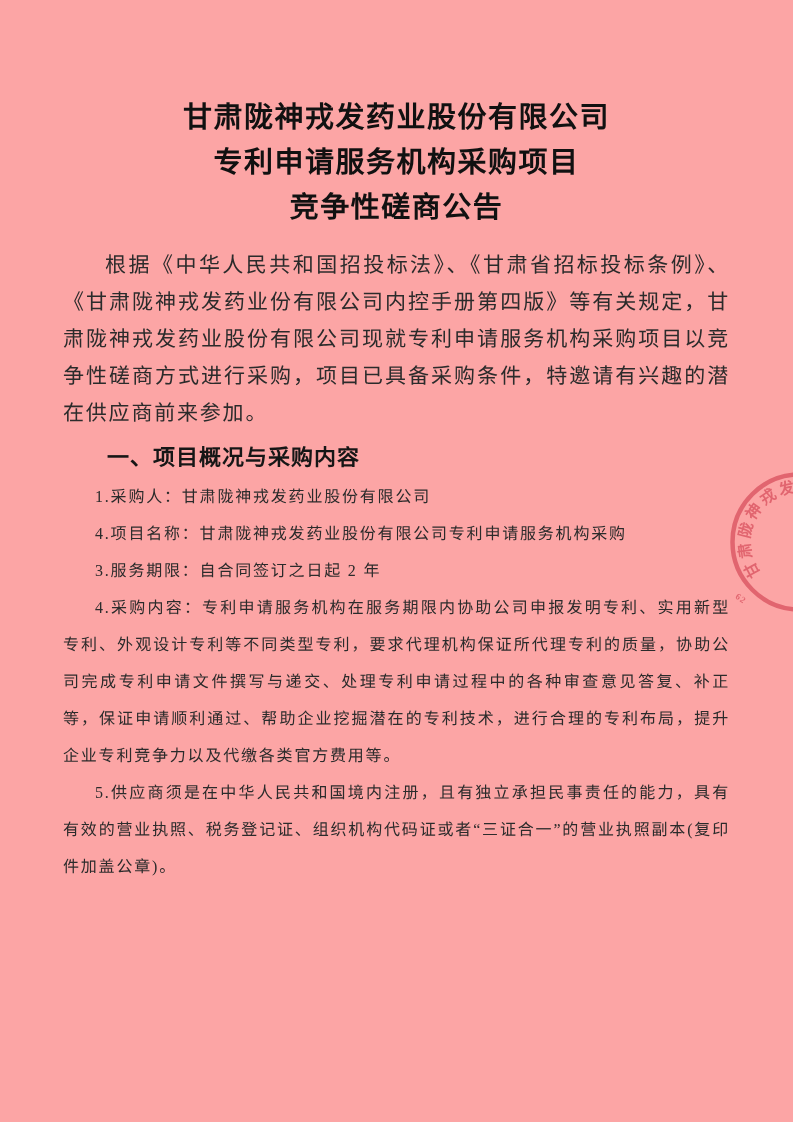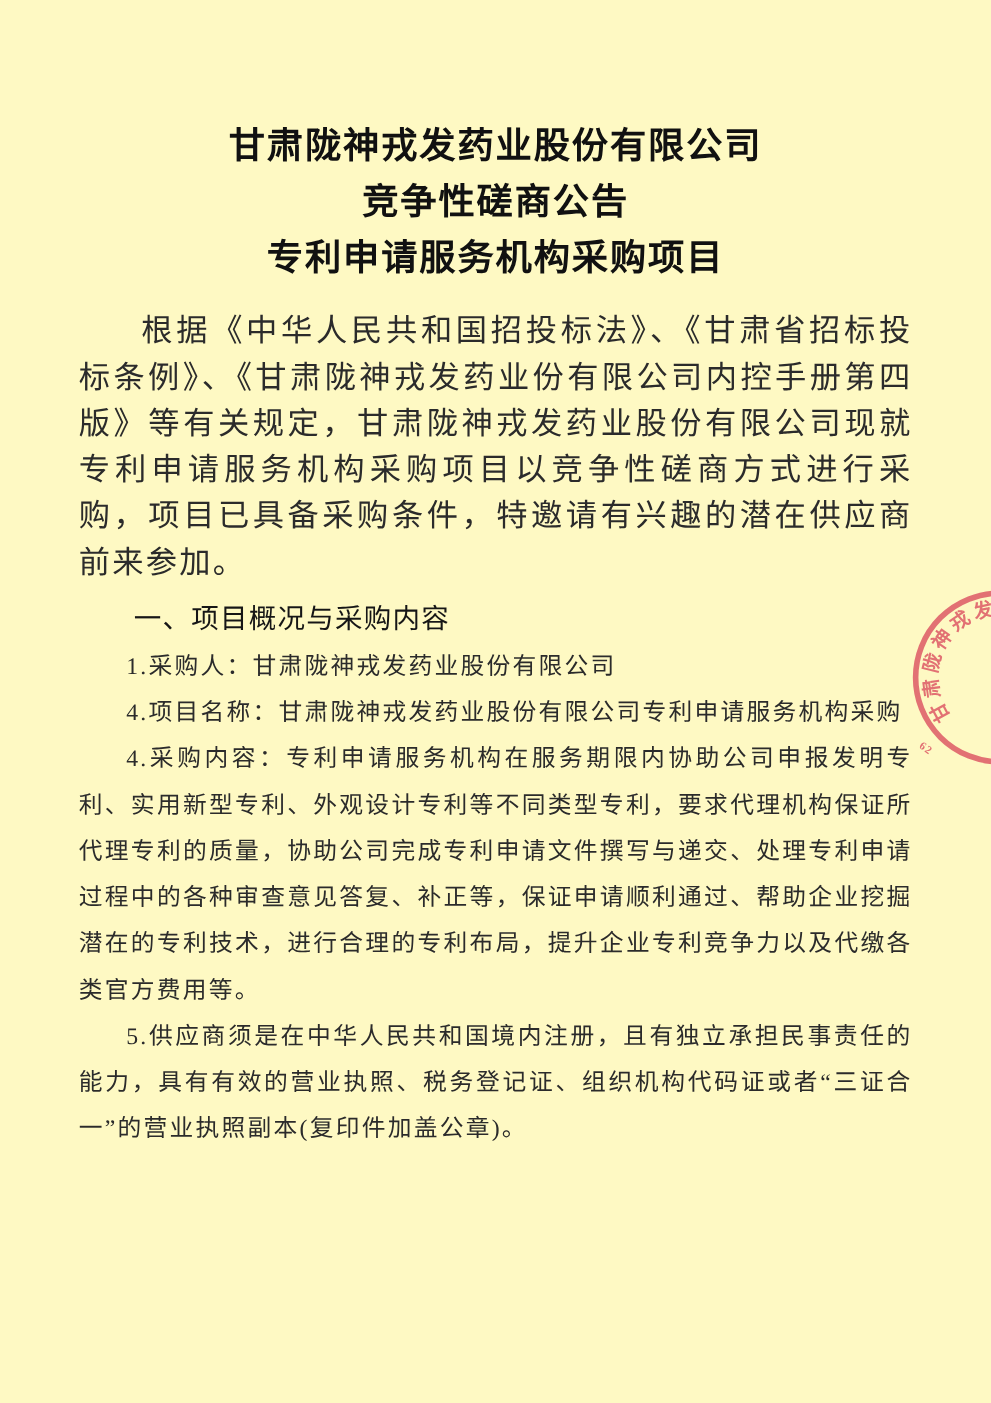--- a/index.html
+++ b/index.html
@@ -5,58 +5,58 @@
   html, body {
     margin: 0;
     padding: 0;
     background: #ffffff;
   }
   .page {
     position: relative;
     width: 793px;
     height: 1122px;
     margin: 0 auto;
-    background: #fef9c3;
+    background: #fca5a5;
     overflow: hidden;
     box-sizing: border-box;
     padding: 95px 63px 0 63px;
     font-family: "Liberation Serif", serif;
     color: #2b2b2b;
   }
   .doc-title {
     margin: 0;
     text-align: center;
     font-size: 29px;
     line-height: 45px;
     font-weight: 700;
     letter-spacing: 1.5px;
     color: #111111;
   }
   .doc-title .t-line { white-space: nowrap; }
   .para {
     margin: 17px 0 0 0;
-    font-size: 25px;
+    font-size: 21px;
     line-height: 37px;
     letter-spacing: 1.8px;
     text-align: justify;
     text-indent: 2em;
   }
   .sec-heading {
     margin: 7px 0 2px 0;
     font-family: "Liberation Sans", sans-serif;
     font-size: 22px;
-    font-weight: 400;
+    font-weight: 700;
     line-height: 37px;
     letter-spacing: 1px;
     text-indent: 2em;
     color: #161616;
   }
   .item {
     margin: 0;
-    font-size: 19px;
+    font-size: 16px;
     line-height: 37px;
     letter-spacing: 1.8px;
     text-align: justify;
     text-indent: 2em;
   }
   .seal {
     position: absolute;
     top: 455px;
     left: 713px;
     pointer-events: none;
@@ -66,29 +66,30 @@
     font-weight: 700;
   }
 </style>
 </head>
 <body>
 
 <div class="page">
 
   <h1 class="doc-title">
     <div class="t-line">甘肃陇神戎发药业股份有限公司</div>
+    <div class="t-line">专利申请服务机构采购项目</div>
     <div class="t-line">竞争性磋商公告</div>
-    <div class="t-line">专利申请服务机构采购项目</div>
   </h1>
 
   <p class="para">根据《中华人民共和国招投标法》、《甘肃省招标投标条例》、《甘肃陇神戎发药业份有限公司内控手册第四版》等有关规定，甘肃陇神戎发药业股份有限公司现就专利申请服务机构采购项目以竞争性磋商方式进行采购，项目已具备采购条件，特邀请有兴趣的潜在供应商前来参加。</p>
 
   <h2 class="sec-heading">一、项目概况与采购内容</h2>
   <p class="item">1.采购人：甘肃陇神戎发药业股份有限公司</p>
   <p class="item">4.项目名称：甘肃陇神戎发药业股份有限公司专利申请服务机构采购</p>
+  <p class="item">3.服务期限：自合同签订之日起 2 年</p>
   <p class="item">4.采购内容：专利申请服务机构在服务期限内协助公司申报发明专利、实用新型专利、外观设计专利等不同类型专利，要求代理机构保证所代理专利的质量，协助公司完成专利申请文件撰写与递交、处理专利申请过程中的各种审查意见答复、补正等，保证申请顺利通过、帮助企业挖掘潜在的专利技术，进行合理的专利布局，提升企业专利竞争力以及代缴各类官方费用等。</p>
 
   <p class="item">5.供应商须是在中华人民共和国境内注册，且有独立承担民事责任的能力，具有有效的营业执照、税务登记证、组织机构代码证或者“三证合一”的营业执照副本(复印件加盖公章)。</p>
 
   <svg class="seal" width="80" height="165" viewBox="713 455 80 165" aria-hidden="true">
     <g opacity="0.85">
       <defs>
         <path id="sealArc" d="M764.6,577.4 A50,50 0 0 1 800,492 A50,50 0 0 1 850,542" fill="none"></path>
       </defs>
       <circle cx="800" cy="542" r="67.5" fill="none" stroke-width="4.5" stroke="#dd5a66"></circle>

